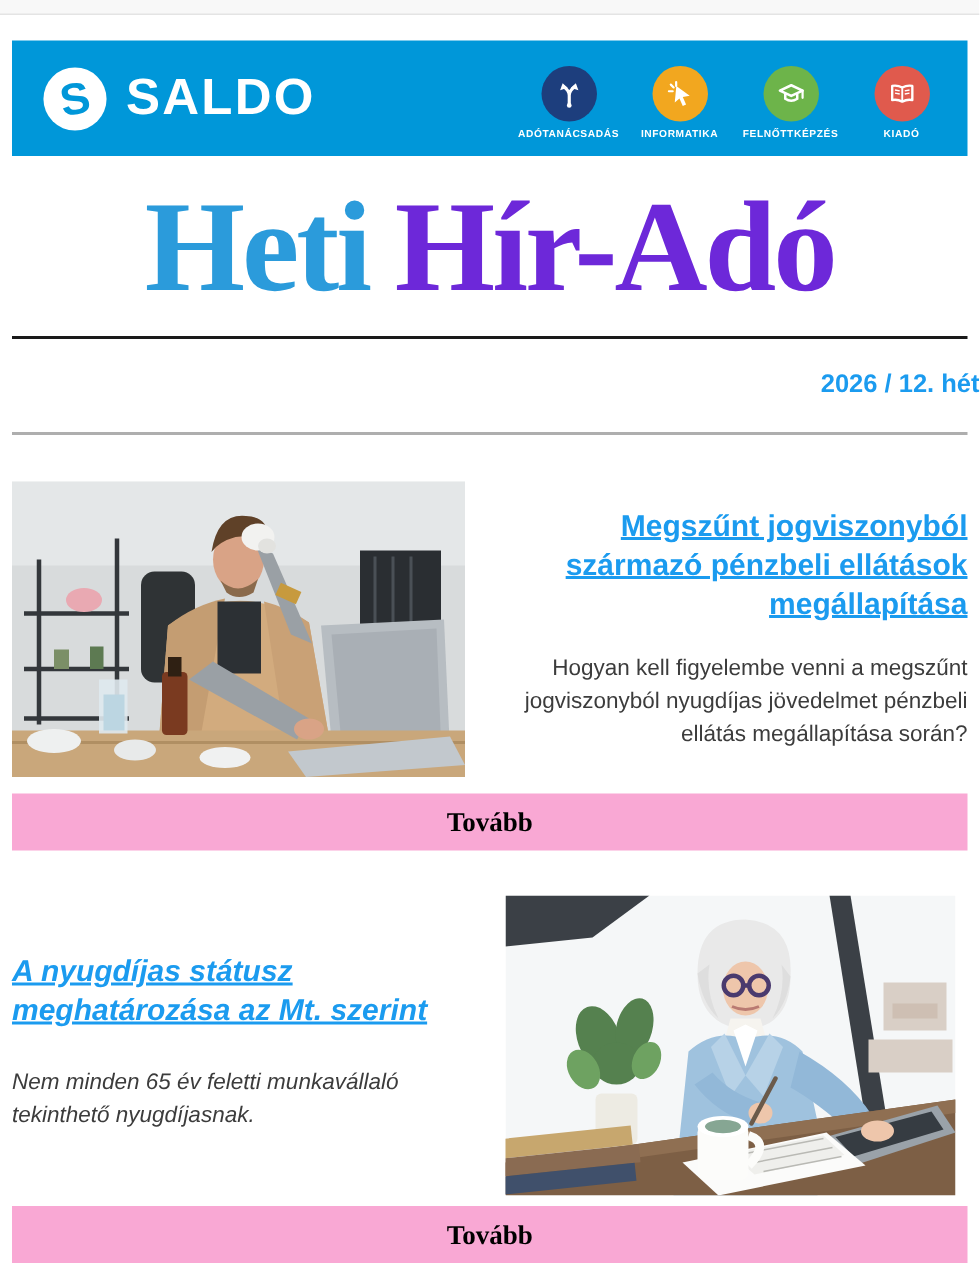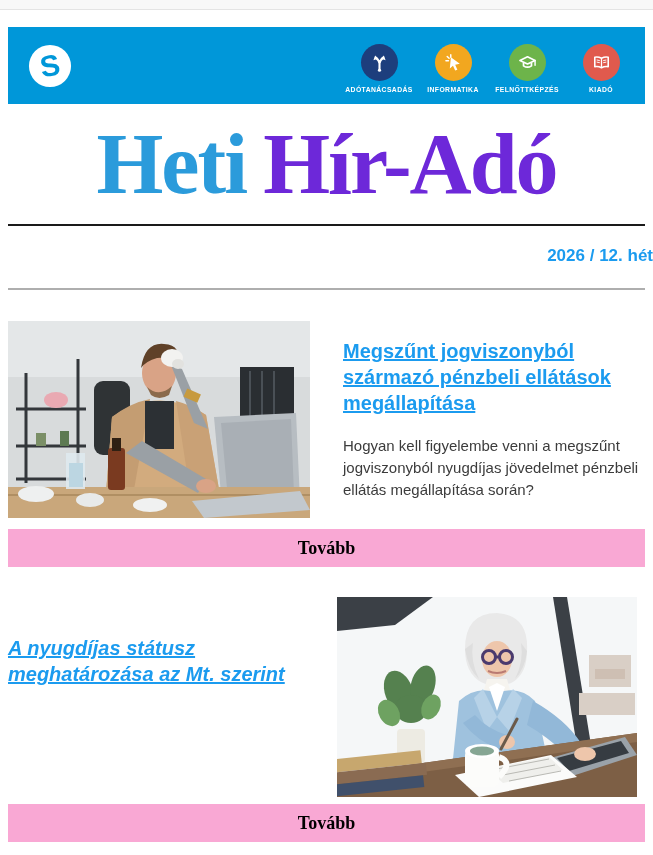--- a/index.html
+++ b/index.html
@@ -51,21 +51,21 @@
     color:#1b9bef; font-size:17px; font-weight:bold;
   }
 
   
   .article { display:flex; margin:0 8px; }
   .article-1 { margin-top:31px; }
   .article-2 { margin-top:30px;font-style:italic; }
   .article-img { flex:none; display:block; }
   .img-1 { width:302px; height:197px; }
   .img-2 { width:300px; height:200px; }
-  .article-1 .article-text { margin-left:33px; width:302px; padding-top:17px; }
+  .article-1 .article-text { margin-left:33px; width:302px; padding-top:17px;text-align:right; }
   .article-2 .article-text { width:325px; padding-top:38px; padding-right:12px; }
   .article-2 .article-img { margin-left:4px; }
   .article-title {
     display:block; color:#1b9bef; font-weight:bold; font-size:20px;
     line-height:26px; text-decoration:underline; cursor:pointer;
   }
   .article-summary {
     margin-top:19px; color:#3c3c3c; font-size:15px; line-height:22px;
   }
   .article-2 .article-summary { margin-top:24px; }
@@ -86,20 +86,21 @@
 <div>
 
   <div class="top-strip"></div>
 
   <div class="brand-header">
     <div class="logo">
       <svg class="logo-mark" viewBox="0 0 46 46">
         <circle cx="23" cy="23" r="22" fill="#ffffff"></circle>
         <text x="23" y="33.5" font-size="31" font-weight="bold" fill="#0097d9" text-anchor="middle" font-family="Liberation Sans, sans-serif" transform="rotate(-10 23 23)">S</text>
       </svg>
+      <span class="logo-text">SALDO</span>
     </div>
 
     <div class="divisions">
       <div class="division">
         <span class="circle" style="background:#1d3e7d">
           <svg viewBox="0 0 20 20">
             <path d="M10 17 V11 M10 11 Q10 8 6.5 5.5 M10 11 Q10 8 13.5 5.5" stroke="#fff" fill="none" stroke-width="2" stroke-linecap="round"></path>
             <polygon points="4.2,7.8 5.8,3.4 9,6.2" fill="#fff"></polygon>
             <polygon points="15.8,7.8 14.2,3.4 11,6.2" fill="#fff"></polygon>
             <circle cx="10" cy="17.4" r="1.5" fill="#fff"></circle>
@@ -228,20 +229,21 @@
       <a class="article-title">Megszűnt jogviszonyból származó pénzbeli ellátások megállapítása</a>
       <p class="article-summary">Hogyan kell figyelembe venni a megszűnt jogviszonyból nyugdíjas jövedelmet pénzbeli ellátás megállapítása során?</p>
     </div>
   </div>
 
   <a class="cta-bar cta-1">Tovább</a>
 
   <div class="article article-2">
     <div class="article-text">
       <a class="article-title">A nyugdíjas státusz meghatározása az Mt. szerint</a>
+      <p class="article-summary">Nem minden 65 év feletti munkavállaló tekinthető nyugdíjasnak.</p>
     </div>
 
     <svg class="article-img img-2" viewBox="0 0 300 200" role="img" aria-label="Elderly woman with glasses in a light blue blazer working with a pen, papers and a laptop at a bright office window">
       <rect width="300" height="200" fill="#f5f7f8"></rect>
 
       <polygon points="0,0 96,0 58,28 0,34" fill="#3b4046"></polygon>
       <polygon points="216,0 230,0 254,148 240,150" fill="#3b4046"></polygon>
 
       <g fill="#d9cfc6">
         <rect x="252" y="58" width="42" height="32"></rect>

